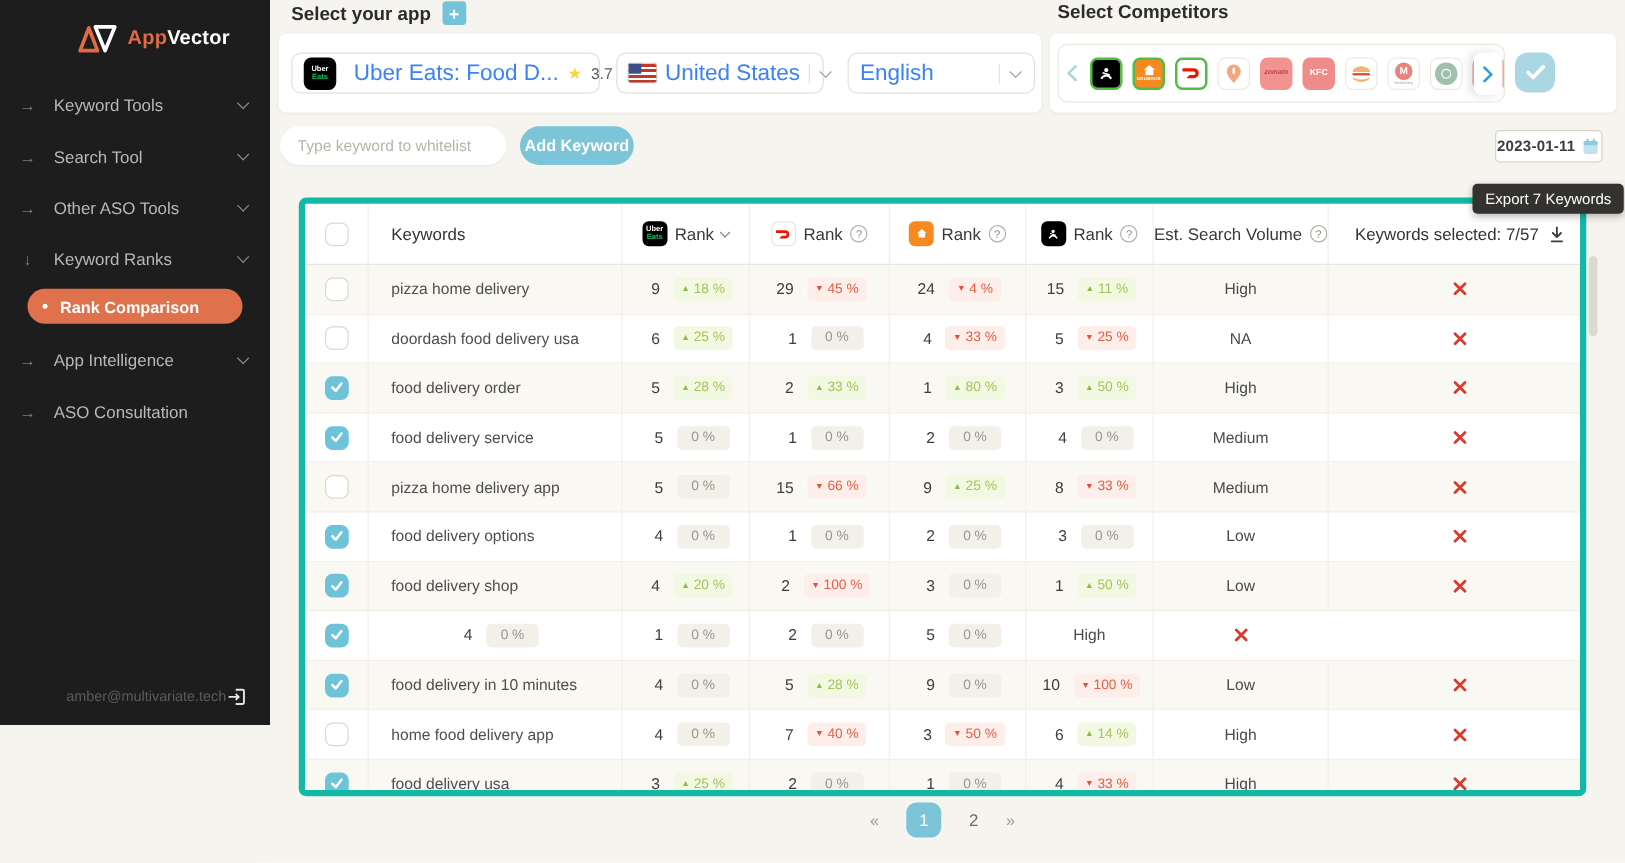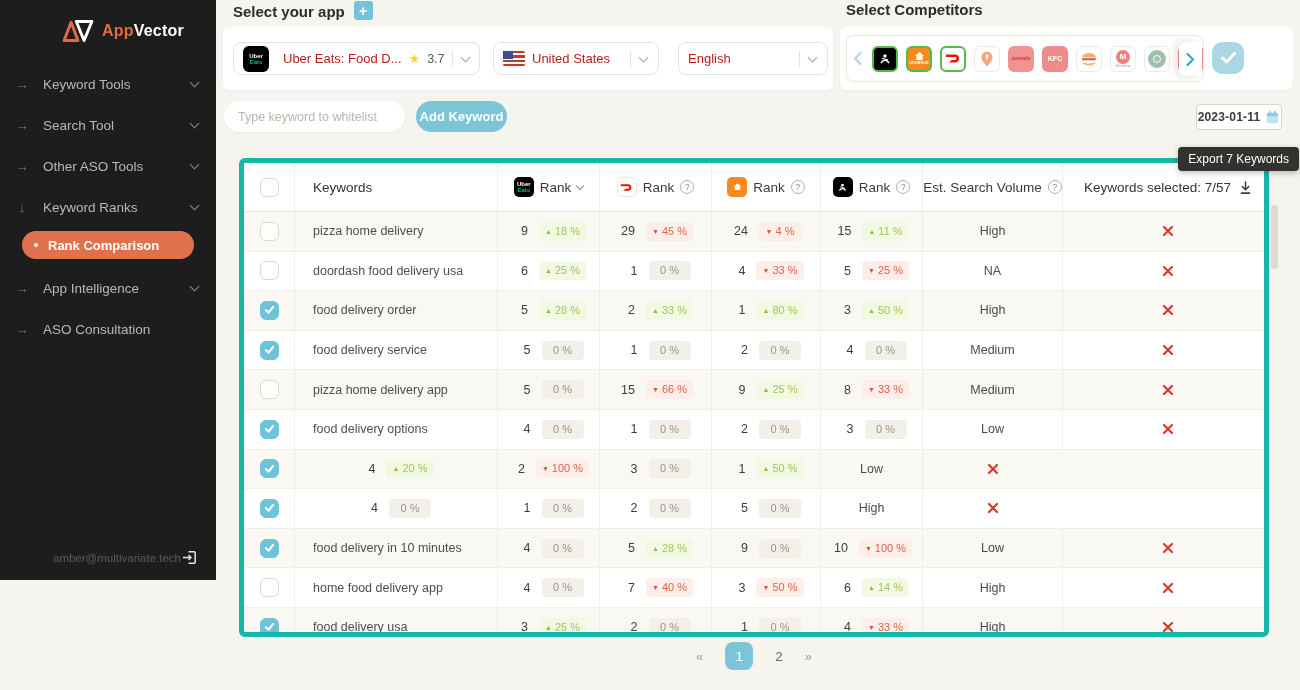--- a/index.html
+++ b/index.html
@@ -30,21 +30,21 @@
   .sect-title{position:absolute;top:1px;display:flex;align-items:center;gap:9px;font-size:15px;font-weight:bold;color:#2c2c2c;}
   .t-app{left:17px;align-items:flex-end;}
   .t-comp{left:630px;}
   .plus-btn{width:19px;height:19px;border-radius:3px;background:#74c3d8;color:#fff;font-size:14px;font-weight:bold;display:flex;align-items:center;justify-content:center;cursor:pointer;line-height:1;}
 
   .card{position:absolute;top:27px;height:63px;background:#fff;border-radius:6px;box-shadow:0 1px 2px rgba(0,0,0,.04);}
   .card-a{left:7px;width:610px;}
   .card-b{left:624px;width:453px;}
 
   .selbox{position:absolute;top:15px;height:33px;border:1px solid #e5e2da;border-radius:8px;background:#fff;display:flex;align-items:center;padding:0 9px;gap:7px;cursor:pointer;}
-  .selbox .name{font-size:13px;color:#b91c1c;white-space:nowrap;}
+  .selbox .name{font-size:18px;color:#3b82f6;white-space:nowrap;}
   .sel-div{width:1px;height:16px;background:#e6e3db;flex:none;}
   .dd-chev{width:7px;height:7px;border-right:1.5px solid #a5a29a;border-bottom:1.5px solid #a5a29a;transform:rotate(45deg);margin:-3px 2px 0 2px;flex:none;}
   .box-app{left:10px;width:247px;}
   .box-country{left:270px;width:166px;}
   .box-lang{left:455px;width:150px;}
   .star{color:#fed23c;font-size:13px;margin-left:auto;}
   .rating{font-size:12.5px;color:#5a5a57;}
   .flag{width:22px;height:15px;border-radius:2px;background:repeating-linear-gradient(#c0392b 0 2.2px,#fff 2.2px 4.4px);position:relative;flex:none;box-shadow:0 0 1px rgba(0,0,0,.35);}
   .flag::before{content:"";position:absolute;left:0;top:0;width:10px;height:8px;background:#3d4e8f;}
 
@@ -620,20 +620,21 @@
           </div>
         </div>
         <div class="trow">
           <div class="tcell">
             <span class="cbx on">
               <svg width="11" height="10" viewBox="0 0 12 11">
                 <polyline points="2,5.5 5,8.5 10,2" fill="none" stroke="#fff" stroke-width="2.2" stroke-linecap="round" stroke-linejoin="round"></polyline>
               </svg>
             </span>
           </div>
+          <div class="tcell kw-cell">food delivery shop</div>
           <div class="tcell rank-cell">
             <span class="rnum">4</span>
             <span class="badge up">
               <span class="arr">▲</span>
               <span>20 %</span>
             </span>
           </div>
           <div class="tcell rank-cell">
             <span class="rnum">2</span>
             <span class="badge down">

